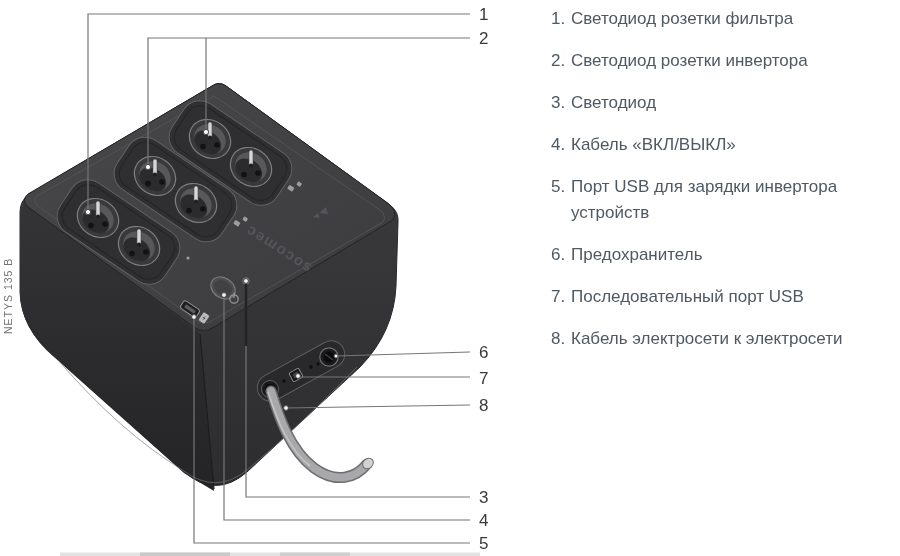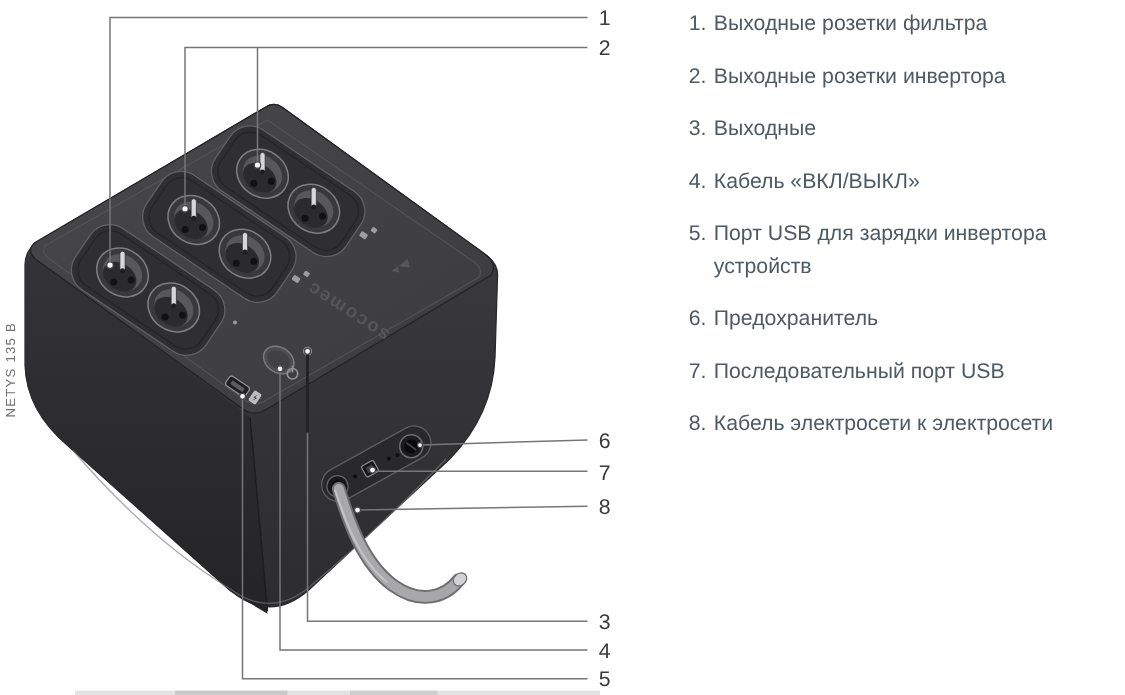--- a/index.html
+++ b/index.html
@@ -217,27 +217,27 @@
 
     <g>
       <rect x="60" y="552.5" width="420" height="3.5" fill="#e3e3e3"></rect>
       <rect x="140" y="552.5" width="90" height="3.5" fill="#c9c9c9"></rect>
       <rect x="280" y="552.5" width="70" height="3.5" fill="#cfcfcf"></rect>
     </g>
   </svg>
 
   <div class="legend">
     <div class="legend-item">
-      <span class="num">1.</span><span class="txt">Выходные розетки фильтра</span>
-    </div>
-    <div class="legend-item">
-      <span class="num">2.</span><span class="txt">Выходные розетки инвертора</span>
-    </div>
-    <div class="legend-item">
-      <span class="num">3.</span><span class="txt">Выходные</span>
+      <span class="num">1.</span><span class="txt">Светодиод розетки фильтра</span>
+    </div>
+    <div class="legend-item">
+      <span class="num">2.</span><span class="txt">Светодиод розетки инвертора</span>
+    </div>
+    <div class="legend-item">
+      <span class="num">3.</span><span class="txt">Светодиод</span>
     </div>
     <div class="legend-item">
       <span class="num">4.</span><span class="txt">Кабель «ВКЛ/ВЫКЛ»</span>
     </div>
     <div class="legend-item">
       <span class="num">5.</span><span class="txt">Порт USB для зарядки инвертора устройств</span>
     </div>
     <div class="legend-item">
       <span class="num">6.</span><span class="txt">Предохранитель</span>
     </div>

